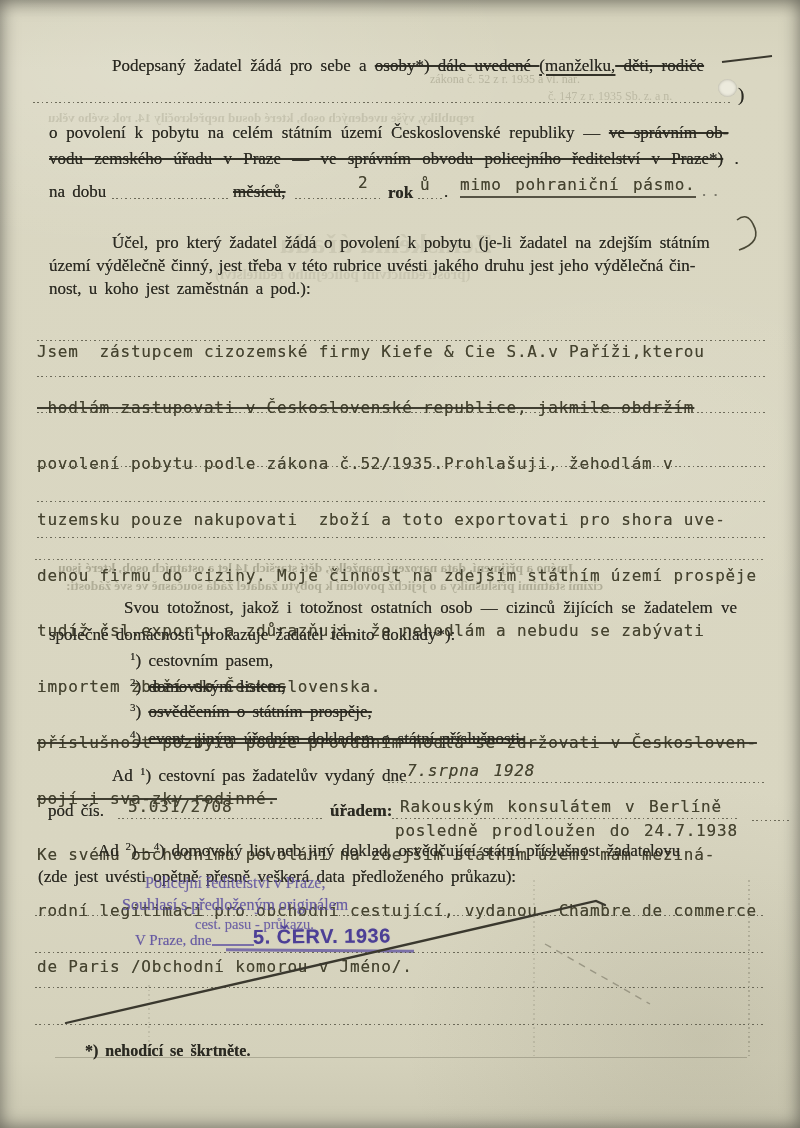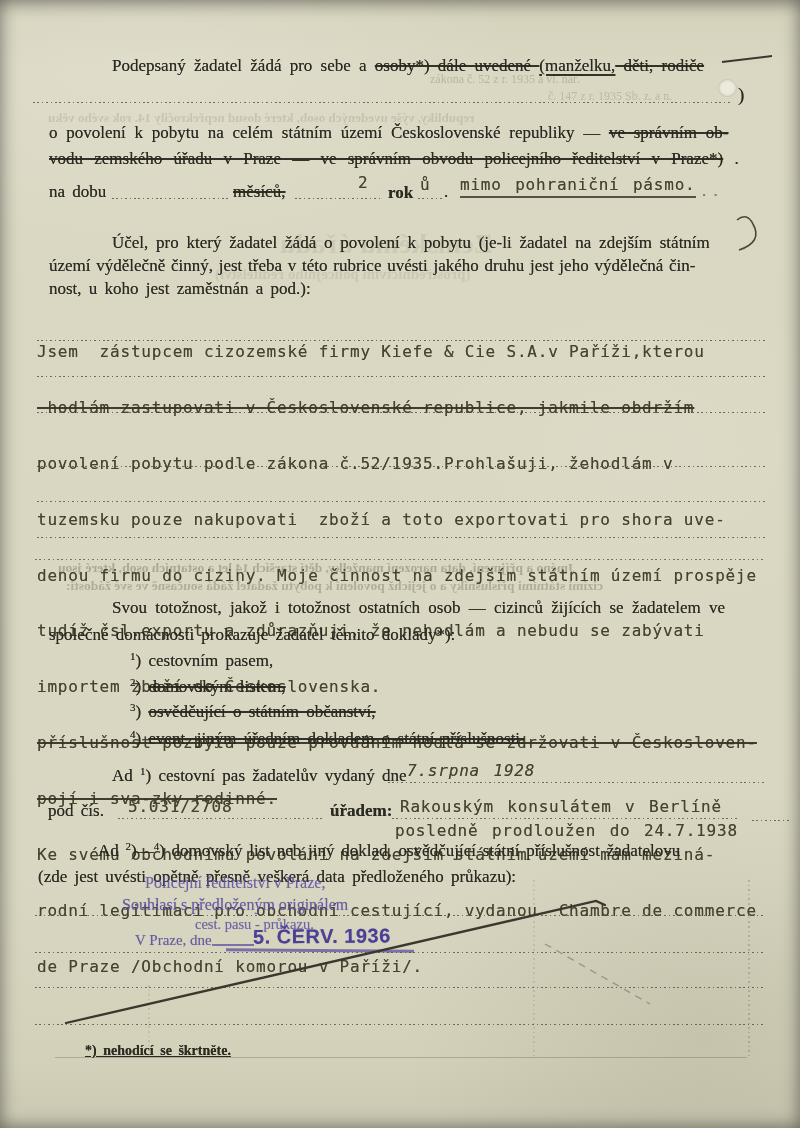--- a/index.html
+++ b/index.html
@@ -8,21 +8,21 @@
     font-family:"Liberation Serif", serif;color:#2b2a22;
     background:
       radial-gradient(ellipse 620px 300px at 18% 6%, rgba(255,255,252,.16), transparent 62%),
       radial-gradient(ellipse 500px 420px at 88% 92%, rgba(110,106,82,.14), transparent 60%),
       radial-gradient(ellipse 420px 260px at 80% 40%, rgba(255,255,250,.08), transparent 70%),
       linear-gradient(180deg,#c9c6b0 0px,#d6d3bd 18px,#dad7c2 70px,#d9d6c1 870px,#d4d1bb 1060px,#cbc8b2 1128px);
     box-shadow:0 0 18px rgba(0,0,0,.5) inset;
   }
   .ln{position:absolute;white-space:nowrap;font-size:17px;line-height:21px;word-spacing:3px;
       text-shadow:0 0 .4px rgba(43,42,34,.7);}
-  .sm{font-size:14px;text-decoration:underline;}
+  .sm{font-size:16px;}
   .b{font-weight:bold;}
   .xp{text-decoration:line-through;text-decoration-thickness:2px;text-decoration-color:rgba(42,40,30,.82);text-align:right;}
   .up{text-decoration:underline;text-decoration-thickness:1.8px;text-underline-offset:3px;text-decoration-color:rgba(42,40,30,.82);}
   sup{font-size:11px;vertical-align:6px;line-height:0;}
   
   .tp{font-family:"DejaVu Sans Mono", monospace;color:#45432f;font-size:16px;letter-spacing:.8px;
       white-space:pre;text-shadow:0 0 .6px rgba(62,60,46,.55);}
   .tblock{position:absolute;left:37px;top:305px;}
   .trow{height:17.9px;line-height:17.9px;}
   .xs{text-decoration:line-through;text-decoration-thickness:1.6px;text-decoration-color:rgba(52,50,38,.85);}
@@ -99,34 +99,34 @@
     <div class="trow xs"> hodlám zastupovati v Československé republice, jakmile obdržím</div>
     <div class="trow">povolení pobytu podle zákona č.52/1935.Prohlašuji, žehodlám v</div>
     <div class="trow">tuzemsku pouze nakupovati  zboží a toto exportovati pro shora uve-</div>
     <div class="trow">denou firmu do ciziny. Moje činnost na zdejším státním území prospěje</div>
     <div class="trow">tudíž čsl.exportu a zdůrazňuji, že nehodlám a nebudu se zabývati</div>
     <div class="trow">importem zboží do Československa.</div>
     <div class="trow xs">příslušnost pozbyla pouze provdáním hodlá se zdržovati v Českosloven-</div>
     <div class="trow xs">pojí i sva-zky rodinné.</div>
     <div class="trow">Ke svému obchodnímu povolání na zdejším státním území mám meziná-</div>
     <div class="trow">rodní legitimaci pro obchodní cestující, vydanou  Chambre de commerce</div>
-    <div class="trow">de Praze /Obchodní komorou v Paříži/.</div>
+    <div class="trow">de Paris /Obchodní komorou v Jméno/.</div>
   </div>
 
-  <div class="ln" style="left:112px;top:597px;word-spacing:4px;">Svou totožnost, jakož i totožnost ostatních osob — cizinců žijících se žadatelem ve</div>
+  <div class="ln" style="left:124px;top:597px;word-spacing:4px;">Svou totožnost, jakož i totožnost ostatních osob — cizinců žijících se žadatelem ve</div>
   <div class="ln" style="left:49px;top:624px;">společné domácnosti prokazuje žadatel těmito doklady*):</div>
 
   <div class="ln" style="left:130px;top:650px;">
     <sup>1</sup><span>) </span><span>cestovním pasem,</span>
   </div>
   <div class="ln" style="left:130px;top:676px;">
     <sup>2</sup><span>) </span><span class="xp">domovským listem,</span>
   </div>
   <div class="ln" style="left:130px;top:701px;">
-    <sup>3</sup><span>) </span><span class="xp">osvědčující o státním občanství,</span>
+    <sup>3</sup><span>) </span><span class="xp">osvědčením o státním prospěje,</span>
   </div>
   <div class="ln" style="left:130px;top:728px;">
     <sup>4</sup><span>) </span><span class="xp">event. jiným úředním dokladem o státní příslušnosti.</span>
   </div>
 
   <div class="ln" style="left:112px;top:765px;">
     <span>Ad </span><sup>1</sup><span>) cestovní pas žadatelův vydaný dne</span>
   </div>
   <div class="ln tp" style="left:407px;top:760px;font-style:italic;">7.srpna 1928</div>
   <div class="dotl" style="left:388px;top:781px;width:378px;"></div>

